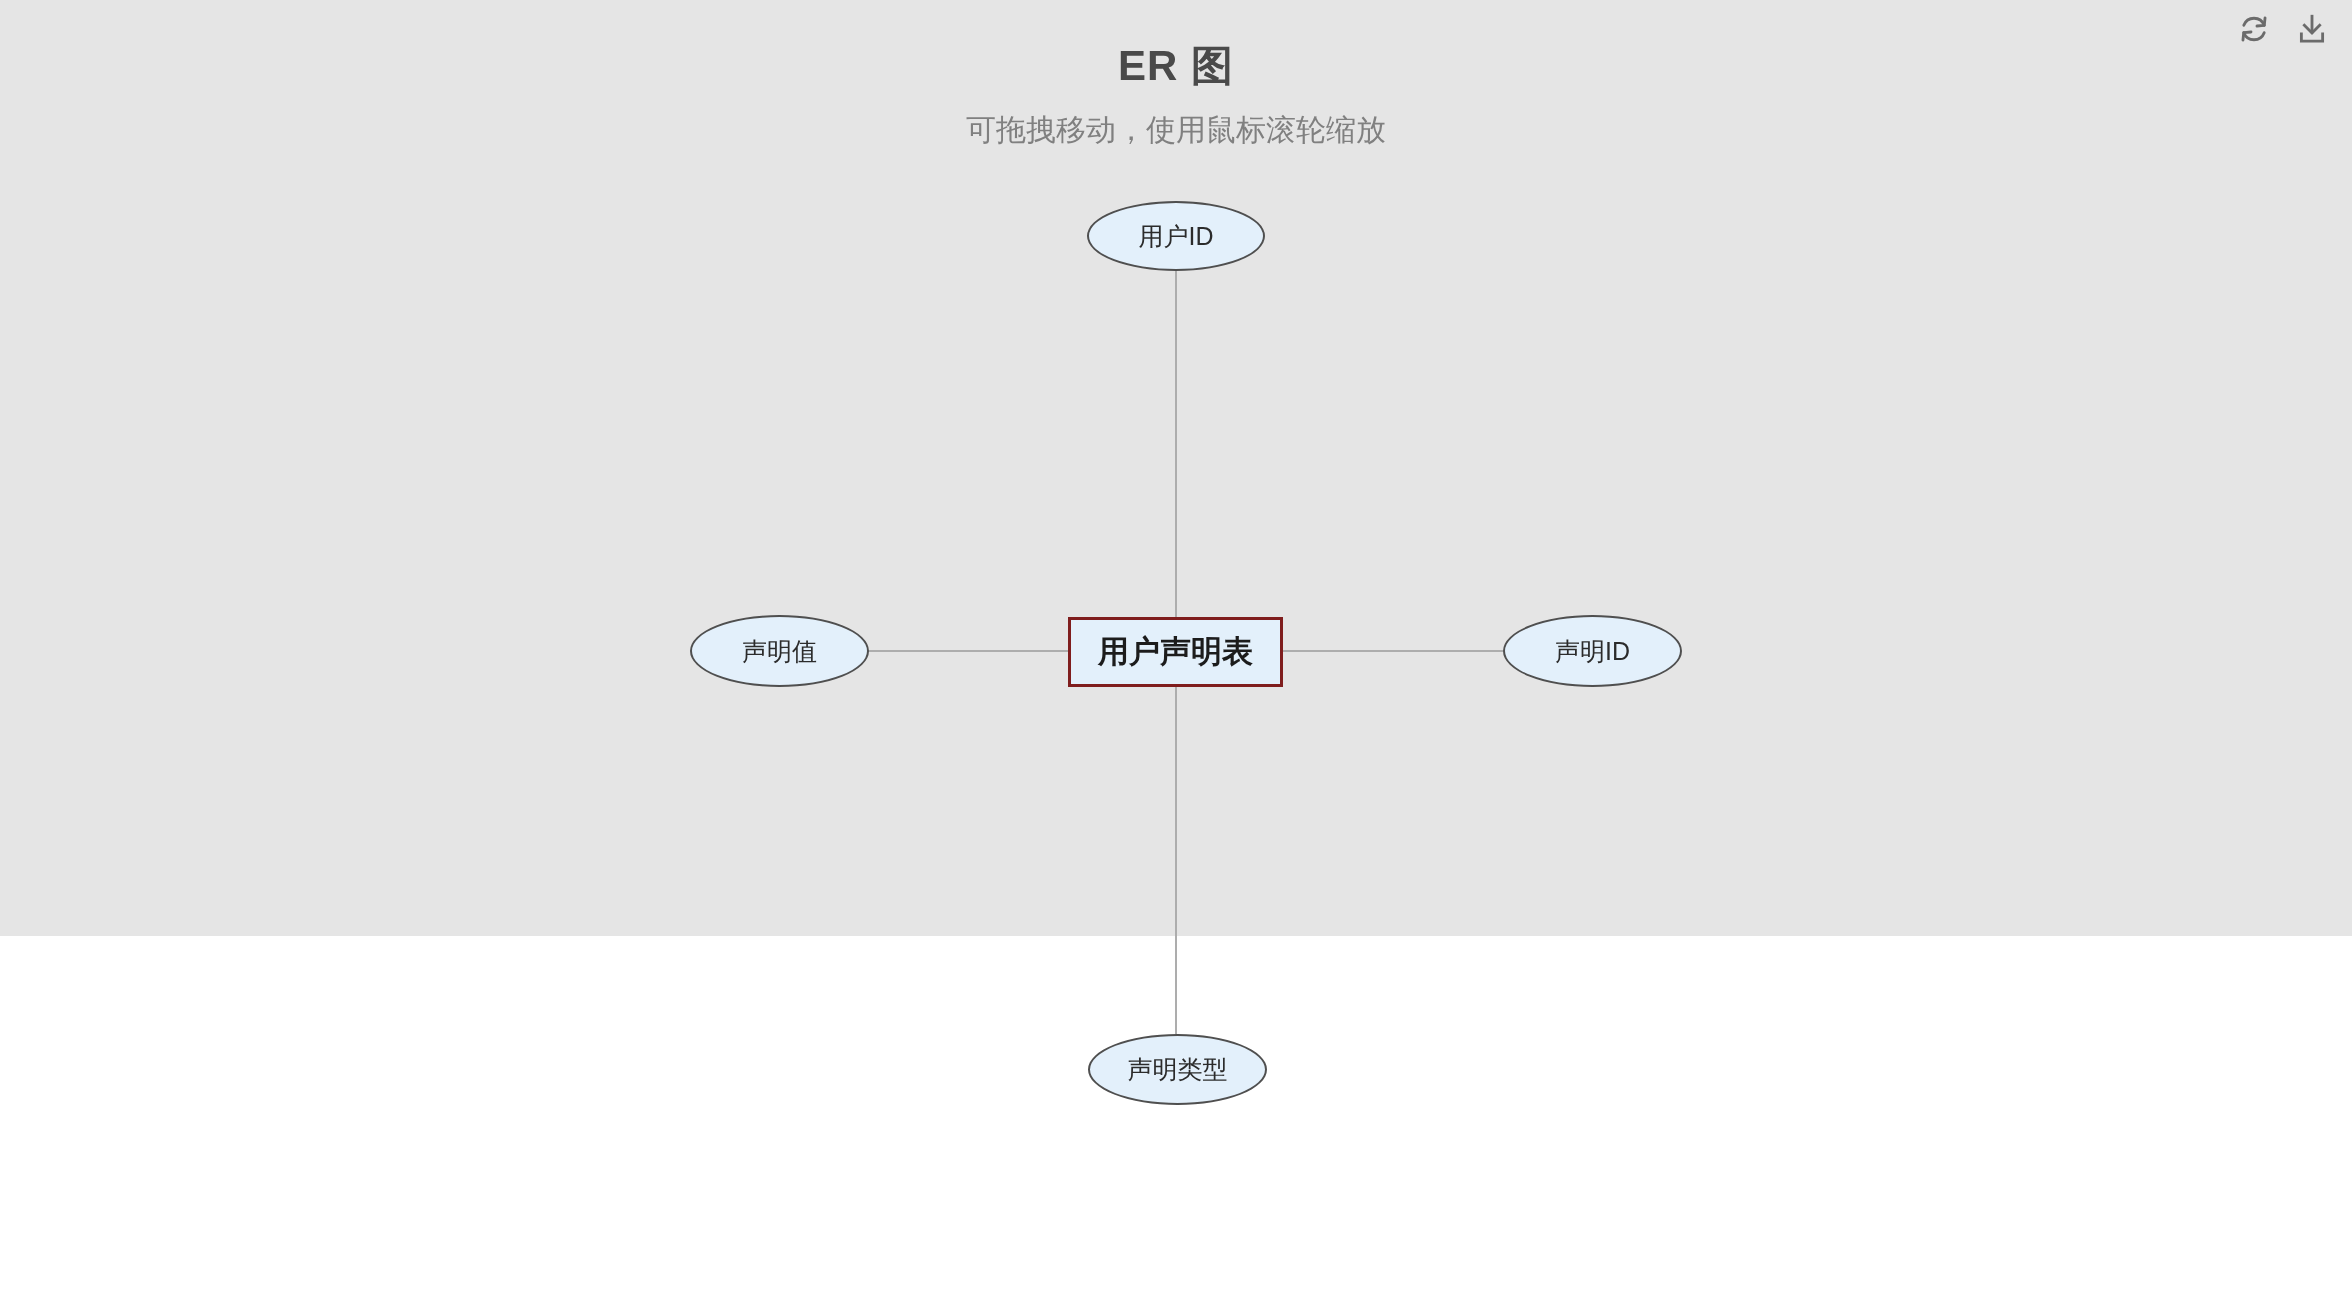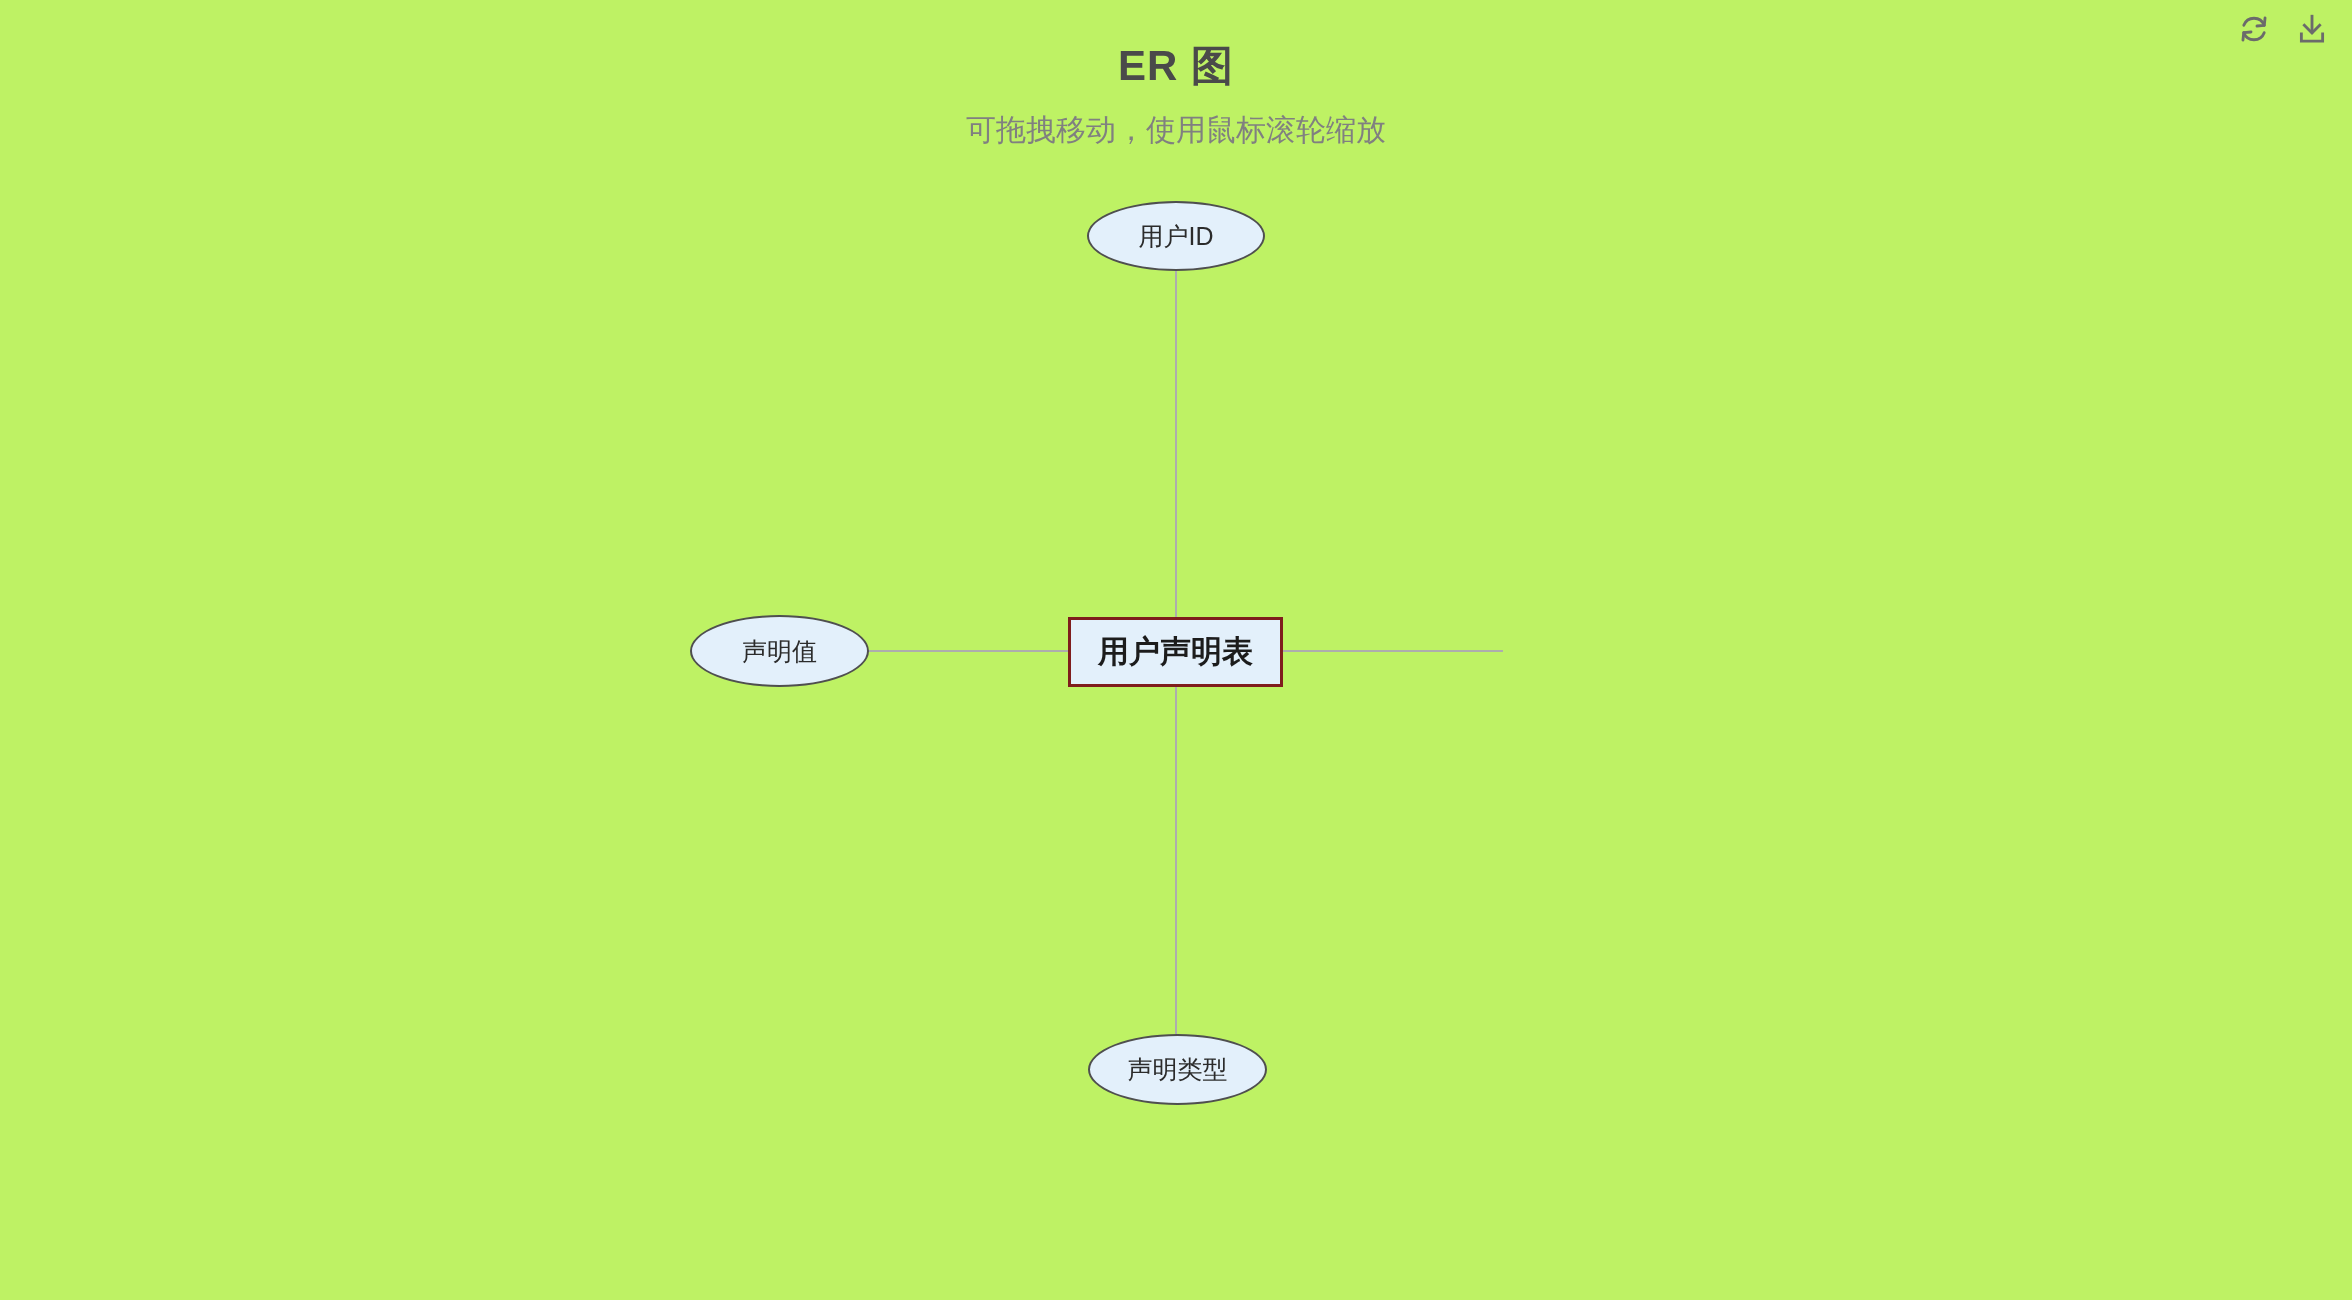--- a/index.html
+++ b/index.html
@@ -7,22 +7,22 @@
   body {
     width: 2352px;
     height: 1300px;
     font-family: "Liberation Sans", "DejaVu Sans", sans-serif;
     overflow: hidden;
     position: relative;
   }
   .page {
     position: relative;
     width: 2352px;
-    height: 1300px;
-    background: #bef264;
+    height: 936px;
+    background: #e5e5e5;
   }
   
   .header {
     position: absolute;
     top: 0; left: 0; right: 0;
     text-align: center;
   }
   .title {
     margin-top: 38px;
     font-size: 42px;
@@ -141,20 +141,23 @@
     <div class="edge h" id="edge-left"></div>
     <div class="edge h" id="edge-right"></div>
 
     <div class="node entity" id="node-entity">
       <span>用户声明表</span>
     </div>
 
     <div class="node ellipse" id="node-top">
       <span>用户ID</span>
     </div>
+    <div class="node ellipse" id="node-right">
+      <span>声明ID</span>
+    </div>
     <div class="node ellipse" id="node-bottom">
       <span>声明类型</span>
     </div>
     <div class="node ellipse" id="node-left">
       <span>声明值</span>
     </div>
 
   </div>
 </div>
 

